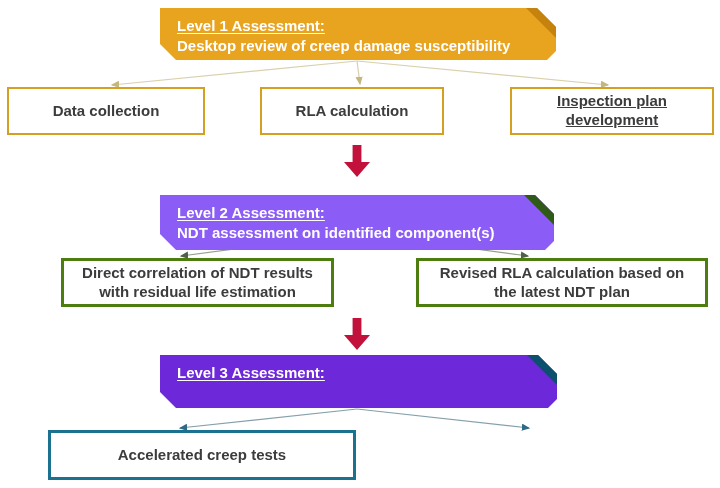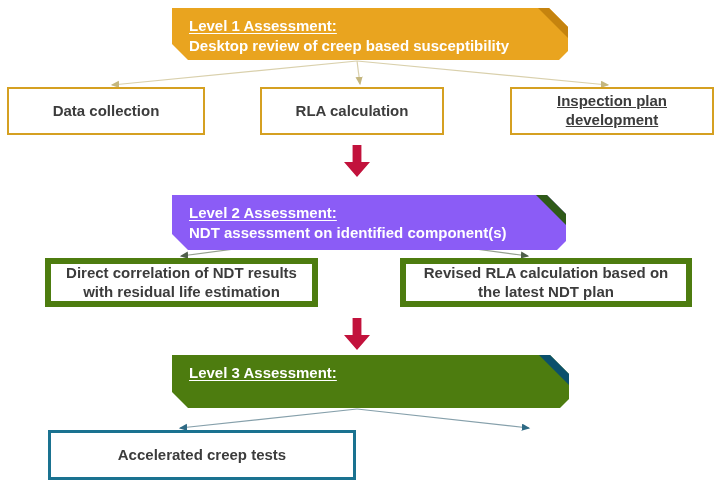--- a/index.html
+++ b/index.html
@@ -6,42 +6,41 @@
   #stage{
     position:relative;width:720px;height:488px;background:#ffffff;
     font-family:"Liberation Sans","DejaVu Sans",sans-serif;overflow:hidden;
   }
   
   .hdr{
     position:absolute;box-sizing:border-box;color:#ffffff;font-weight:bold;
     font-size:15px;line-height:1.32;padding:8px 14px 6px 17px;
     clip-path:polygon(0 0, calc(100% - 19px) 0, 100% 19px, 100% calc(100% - 9px),
                       calc(100% - 9px) 100%, 16px 100%, 0 calc(100% - 16px));
-    margin-left:12px;
   }
   .hdr .t{text-decoration:underline;text-underline-offset:2px;}
   .hdr .s{display:block;}
   .fold{
     position:absolute;top:0;right:0;width:30px;height:30px;
     clip-path:polygon(0 0,100% 100%,100% 0);
   }
   .hdr1{left:160px;top:8px;width:396px;height:52px;background:#E9A41F;}
   .hdr1 .fold{background:#C5830E;}
   .hdr2{left:160px;top:195px;width:394px;height:55px;background:#8b5cf6;}
   .hdr2 .fold{background:#2F5A18;}
-  .hdr3{left:160px;top:355px;width:397px;height:53px;background:#4d7c0f;}
+  .hdr3{left:160px;top:355px;width:397px;height:53px;background:#6d28d9;}
   .hdr3 .fold{background:#0B506C;}
   
   .cbox{
     position:absolute;box-sizing:border-box;background:#ffffff;
     display:flex;align-items:center;justify-content:center;text-align:center;
     font-weight:bold;color:#3c3c3c;font-size:15px;line-height:1.25;padding:4px 10px;
   }
   .b-gold{border:2px solid #D5A021;}
-  .b-green{border:6px solid #4d7c0f;}
+  .b-green{border:3px solid #4d7c0f;margin-left:16px;}
   .b-teal{border:3px solid #1A7290;}
   .r1{top:87px;height:48px;}
   .r2{top:258px;height:49px;}
   .r3{top:430px;height:50px;}
   .r1a{left:7px;width:198px;align-items:center;}
   .r1b{left:260px;width:184px;}
   .r1c{left:510px;width:204px;text-decoration:underline;}
   .r2a{left:45px;width:273px;}
   .r2b{left:400px;width:292px;}
   .r3a{left:48px;width:308px;}
@@ -77,21 +76,21 @@
     <line x1="357" y1="61" x2="360" y2="84" stroke="#D9D0AC" stroke-width="1.2" marker-end="url(#m1)"></line>
     <line x1="357" y1="61" x2="608" y2="85" stroke="#D9D0AC" stroke-width="1.2" marker-end="url(#m1)"></line>
     <line x1="357" y1="233" x2="181" y2="256" stroke="#95A08F" stroke-width="1.2" marker-end="url(#m2)"></line>
     <line x1="357" y1="233" x2="528" y2="256" stroke="#95A08F" stroke-width="1.2" marker-end="url(#m2)"></line>
     <line x1="357" y1="409" x2="180" y2="428" stroke="#86A0AB" stroke-width="1.2" marker-end="url(#m3)"></line>
     <line x1="357" y1="409" x2="529" y2="428" stroke="#86A0AB" stroke-width="1.2" marker-end="url(#m3)"></line>
   </svg>
 
   <div class="hdr hdr1">
     <span class="t">Level 1 Assessment:</span>
-    <span class="s">Desktop review of creep based susceptibility</span>
+    <span class="s">Desktop review of creep damage susceptibility</span>
     <span class="fold"></span>
   </div>
   <div class="cbox b-gold r1 r1a">
     <span>Data collection</span>
   </div>
   <div class="cbox b-gold r1 r1b">
     <span>RLA calculation</span>
   </div>
   <div class="cbox b-gold r1 r1c">
     <span>Inspection plan development</span>

